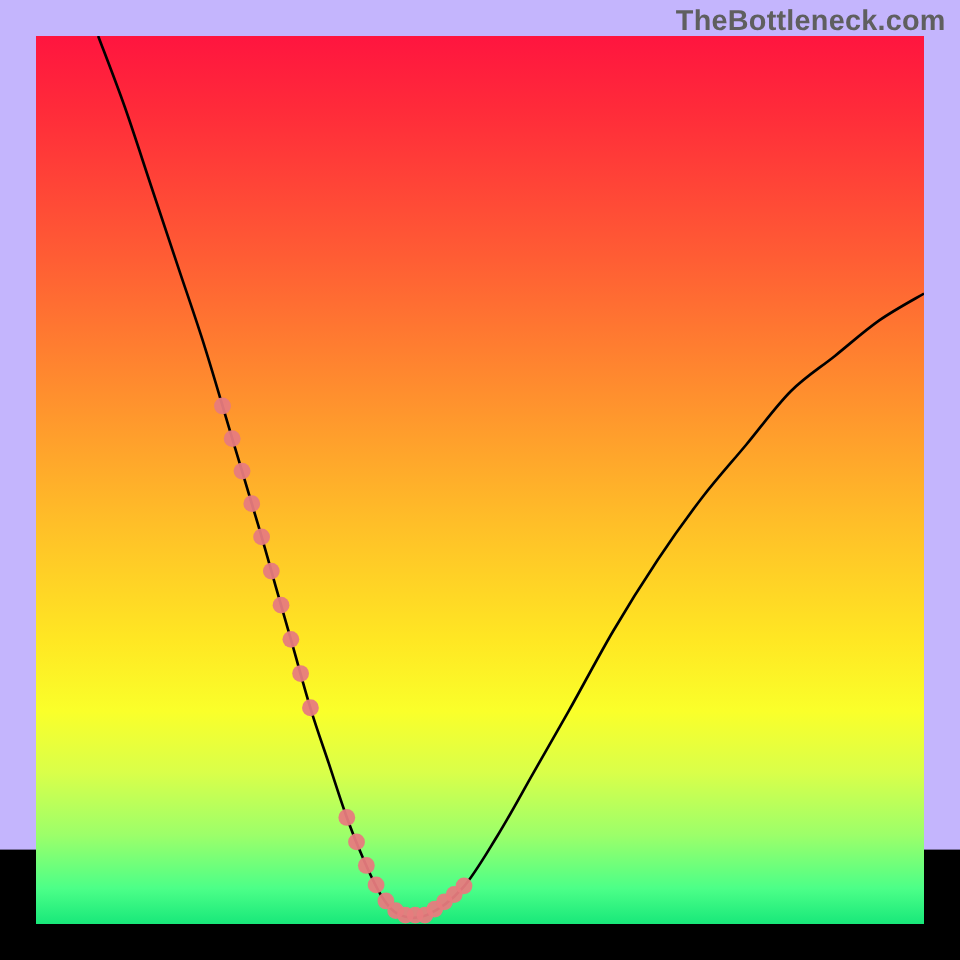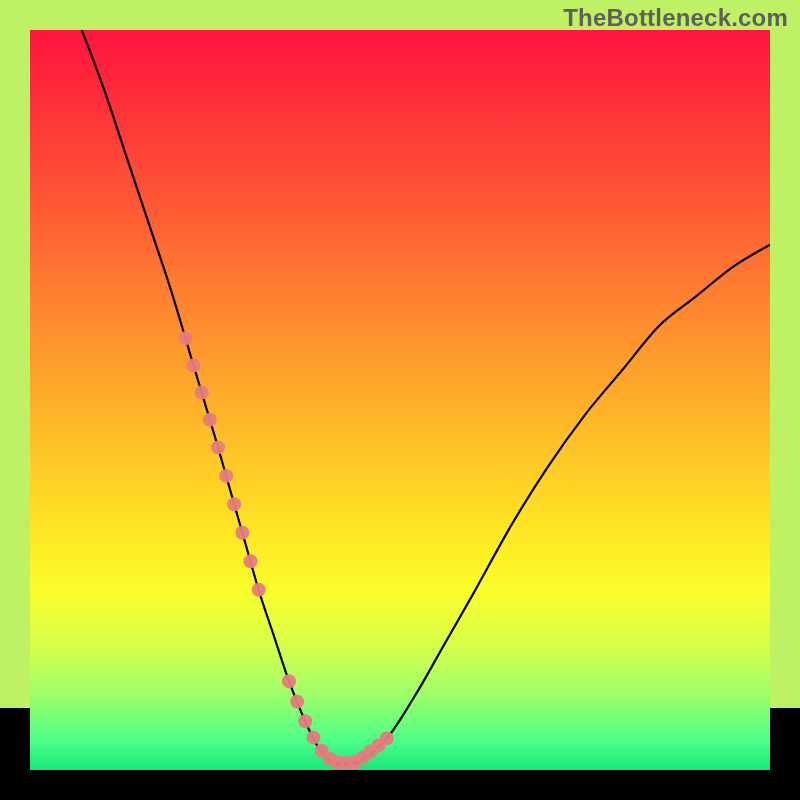--- a/index.html
+++ b/index.html
@@ -10,21 +10,21 @@
     overflow: hidden;
     background: #000;
     font-family: Arial, Helvetica, sans-serif;
   }
   .frame {
     position: absolute;
     left: 0;
     top: 0;
     width: 800px;
     height: 708px;
-    background: #bef264;
+    background: #c4b5fd;
   }
   .plot {
     position: absolute;
     left: 30px;
     top: 30px;
     width: 740px;
     height: 740px;
     
     background: linear-gradient(to bottom,
       #ff153f 0%,

